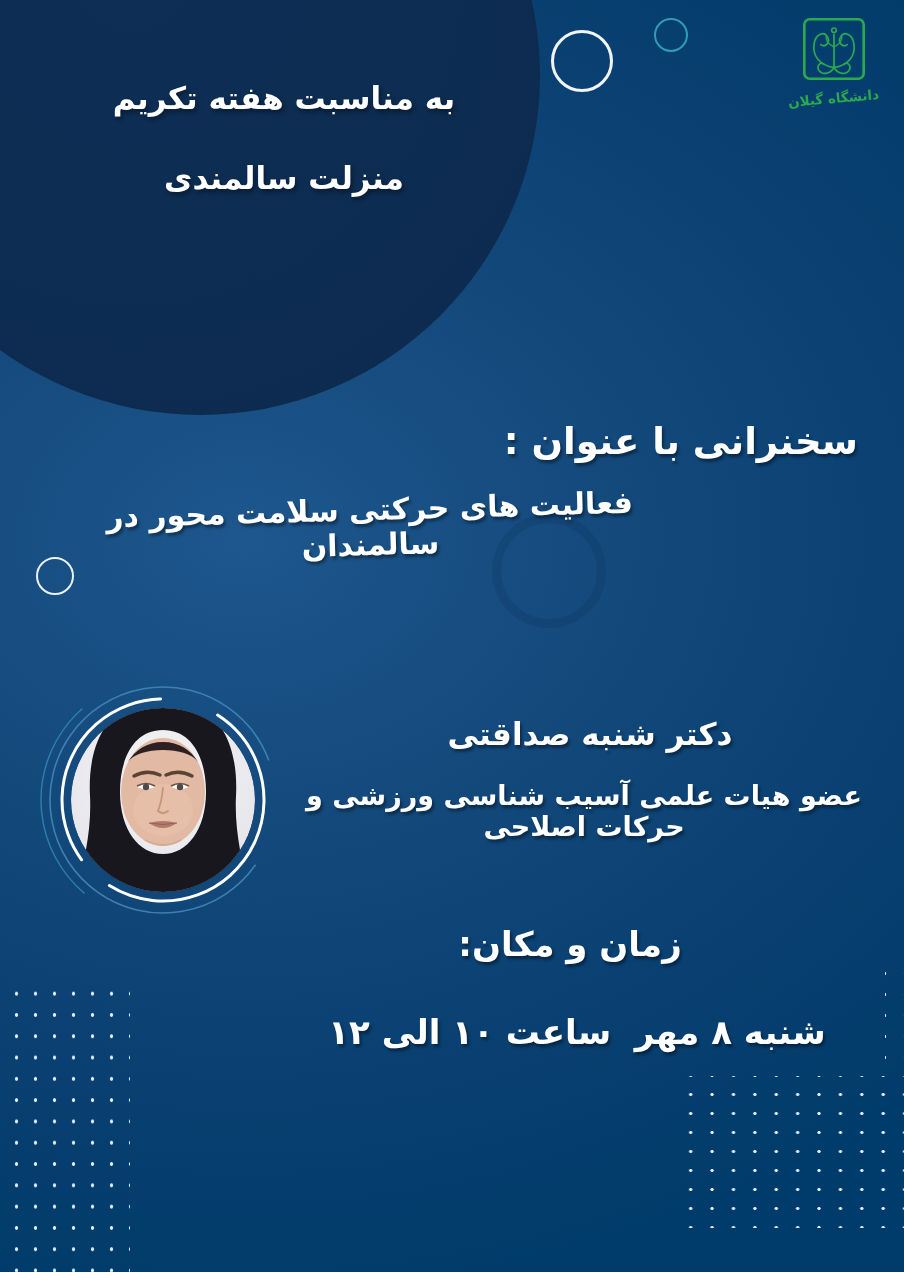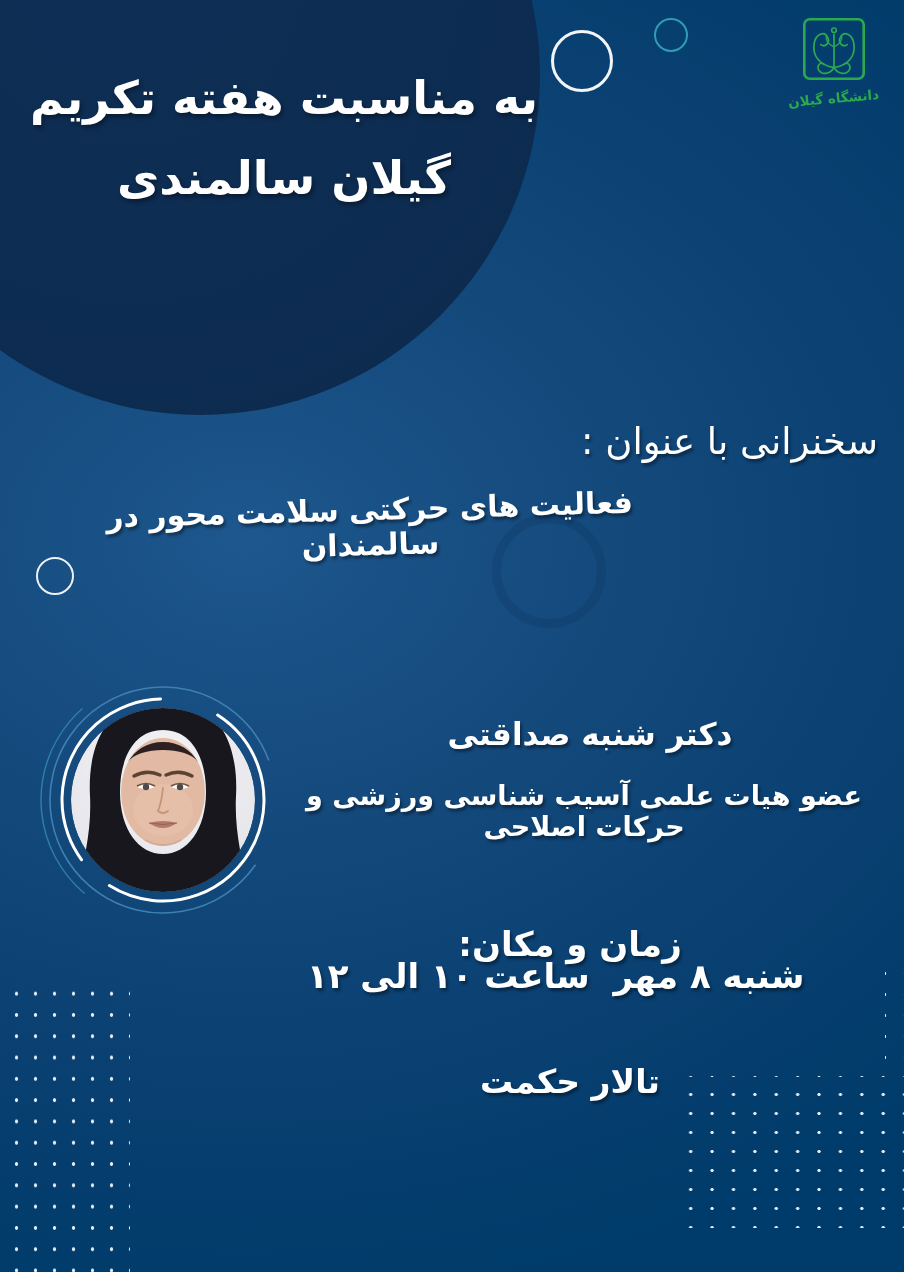--- a/index.html
+++ b/index.html
@@ -11,38 +11,38 @@
     direction:rtl;
   }
   .abs{position:absolute;}
   
   .dark-circle{
     left:-140px;top:-265px;width:680px;height:680px;border-radius:50%;
     background:radial-gradient(circle at 40% 35%, #0e2e55 0%, #0d2c51 60%, #0c2a4d 100%);
   }
   .title-block{
     left:28px;top:58px;width:512px;text-align:center;color:#ffffff;
-    font-weight:bold;font-size:46px;line-height:80px;
+    font-weight:bold;font-size:31px;line-height:80px;
     text-shadow:2px 3px 4px rgba(0,0,0,0.38);
   }
   
   .ring{border-radius:50%;background:transparent;}
   .ring-white-lg{left:551px;top:30px;width:56px;height:56px;border:3px solid rgba(255,255,255,0.95);}
   .ring-teal-sm{left:654px;top:18px;width:30px;height:30px;border:2px solid #2f9db5;}
   .ring-white-sm{left:36px;top:557px;width:34px;height:34px;border:2.5px solid rgba(255,255,255,0.92);}
   .ring-faint{left:492px;top:514px;width:96px;height:96px;border:9px solid rgba(4,28,54,0.12);}
   
   .logo-box{left:784px;top:16px;width:100px;text-align:center;}
   .logo-caption{
     display:inline-block;color:#2aa94f;font-size:13.5px;font-weight:bold;
     transform:rotate(-5deg);margin-top:4px;white-space:nowrap;
   }
   
   .lecture-heading{
-    right:26px;top:420px;color:#fff;font-weight:normal;font-size:37px;
+    right:46px;top:420px;color:#fff;font-weight:bold;font-size:37px;
     text-shadow:2px 3px 3px rgba(0,0,0,0.4);
   }
   .lecture-topic{
     left:50px;top:492px;width:640px;text-align:center;color:#fff;font-weight:bold;
     font-size:30px;transform:rotate(-1.6deg);
     text-shadow:2px 3px 3px rgba(0,0,0,0.4);
   }
   .speaker-photo{left:33px;top:670px;width:260px;height:260px;}
   .speaker-name{
     left:300px;top:716px;width:580px;text-align:center;color:#fff;font-weight:bold;
@@ -50,21 +50,21 @@
   }
   .speaker-affiliation{
     left:276px;top:780px;width:616px;text-align:center;color:#fff;font-weight:bold;
     font-size:27px;text-shadow:2px 3px 3px rgba(0,0,0,0.4);
   }
   .venue-heading{
     left:300px;top:924px;width:540px;text-align:center;color:#fff;font-weight:bold;
     font-size:34px;text-shadow:2px 3px 3px rgba(0,0,0,0.4);
   }
   .venue-datetime{
-    left:307px;top:956px;width:540px;text-align:left;color:#fff;font-weight:bold;
+    left:307px;top:1012px;width:540px;text-align:center;color:#fff;font-weight:bold;
     font-size:34px;white-space:pre;text-shadow:2px 3px 3px rgba(0,0,0,0.4);
   }
   .venue-hall{
     left:300px;top:1062px;width:540px;text-align:center;color:#fff;font-weight:bold;
     font-size:33px;text-shadow:2px 3px 3px rgba(0,0,0,0.4);
   }
   
   .dots{
     background-image:radial-gradient(rgba(240,246,252,0.95) 1.35px, rgba(240,246,252,0.35) 1.7px, transparent 2.1px);
   }
@@ -75,21 +75,21 @@
 </style>
 </head>
 <body>
 
 <div class="poster">
 
   <div class="abs dark-circle"></div>
 
   <div class="abs title-block">
     <div>به مناسبت هفته تکریم</div>
-    <div>گیلان سالمندی</div>
+    <div>منزلت سالمندی</div>
   </div>
 
   <div class="abs logo-box">
     <svg width="66" height="66" viewBox="0 0 60 60">
       <g fill="none" stroke="#2aa94f" stroke-linecap="round">
         <rect x="3" y="3" width="54" height="54" rx="5" stroke-width="2.4"></rect>
         <circle cx="30" cy="13" r="2.1" stroke-width="1.5"></circle>
         <path d="M30,17 V47" stroke-width="1.6"></path>
         <path d="M30,47 C43,45 50,36 48,25 C47,17 39,13 36,19 C33,24 38,29 42,26" stroke-width="1.6"></path>
         <path d="M30,47 C17,45 10,36 12,25 C13,17 21,13 24,19 C27,24 22,29 18,26" stroke-width="1.6"></path>
@@ -159,21 +159,20 @@
         <path d="M112,170 Q130,180 148,170" stroke="#caa188" stroke-width="2" fill="none" opacity="0.6"></path>
       </g>
     </svg>
   </div>
 
   <div class="abs speaker-name">دکتر شنبه صداقتی</div>
   <div class="abs speaker-affiliation">عضو هیات علمی آسیب شناسی ورزشی و حرکات اصلاحی</div>
 
   <div class="abs venue-heading">زمان و مکان:</div>
   <div class="abs venue-datetime">شنبه ۸ مهر  ساعت ۱۰ الی ۱۲</div>
-  <div class="abs venue-hall">تالار حکمت</div>
 
   <div class="abs dots dots-left"></div>
   <div class="abs dots dots-right"></div>
   <div class="abs dots dots-edge"></div>
 
   <div class="abs bottom-bar"></div>
 
 </div>
 
 </body></html>

